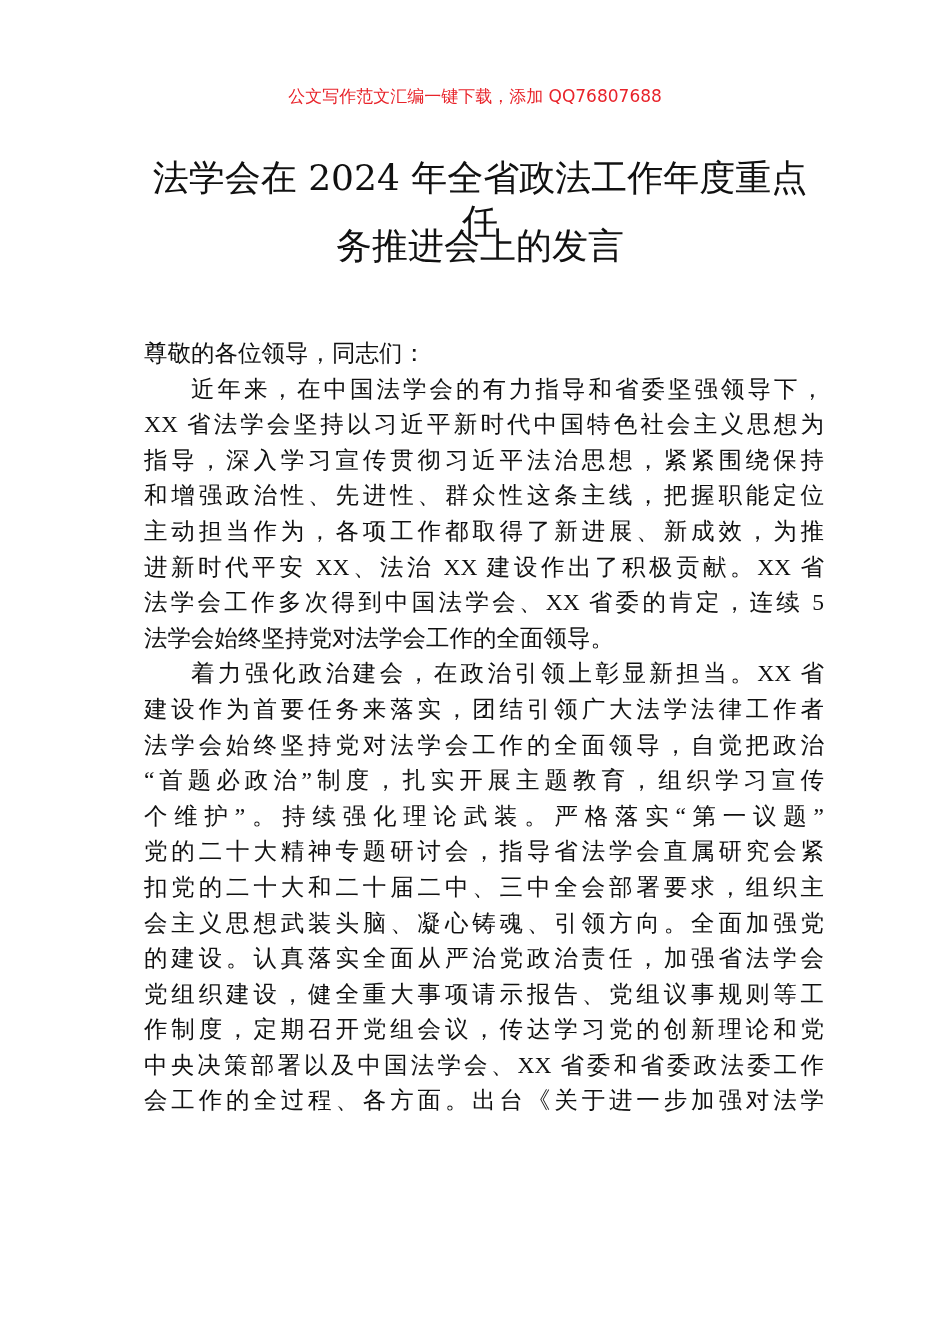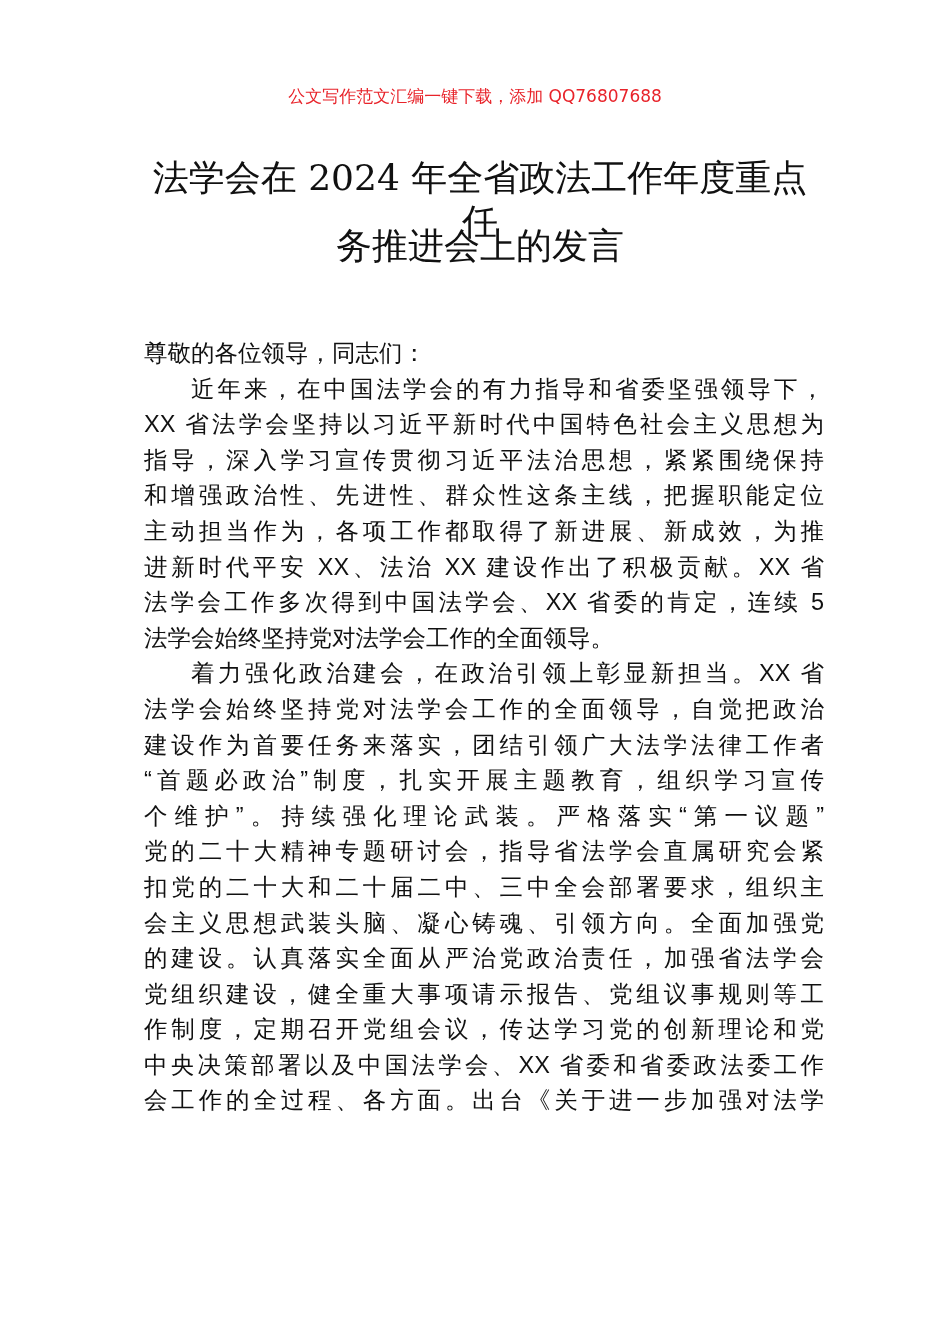--- a/index.html
+++ b/index.html
@@ -10,21 +10,21 @@
       color: #e8232a; font-family: "DejaVu Sans", sans-serif; font-size: 17px; line-height: 24px;
     }
     .title {
       position: absolute; left: 140px; width: 680px; text-align: center;
       color: #111; font-family: "DejaVu Serif", serif; font-size: 36px; line-height: 44px;
     }
     .title.l1 { top: 156px; }
     .title.l2 { top: 224px; }
     .body {
       position: absolute; left: 144px; top: 336px; width: 680px;
-      color: #111; font-family: Liberation Sans, sans-serif; font-size: 23.5px;
+      color: #111; font-family: Liberation Serif, serif; font-size: 23.5px;
     }
     .line { height: 35.6px; line-height: 35.6px; white-space: nowrap; text-align: justify; text-align-last: justify; }
     .line.last { text-align-last: left; }
     .line.indent { padding-left: 47px; }
   </style>
 </head>
 <body>
 
 <div class="page">
   <div class="banner">公文写作范文汇编一键下载，添加 QQ76807688</div>
@@ -36,22 +36,22 @@
     <div class="line last">尊敬的各位领导，同志们：</div>
     <div class="line indent">近年来，在中国法学会的有力指导和省委坚强领导下，</div>
     <div class="line">XX 省法学会坚持以习近平新时代中国特色社会主义思想为</div>
     <div class="line">指导，深入学习宣传贯彻习近平法治思想，紧紧围绕保持</div>
     <div class="line">和增强政治性、先进性、群众性这条主线，把握职能定位</div>
     <div class="line">主动担当作为，各项工作都取得了新进展、新成效，为推</div>
     <div class="line">进新时代平安 XX、法治 XX 建设作出了积极贡献。XX 省</div>
     <div class="line">法学会工作多次得到中国法学会、XX 省委的肯定，连续 5</div>
     <div class="line last">法学会始终坚持党对法学会工作的全面领导。</div>
     <div class="line indent">着力强化政治建会，在政治引领上彰显新担当。XX 省</div>
+    <div class="line">建设作为首要任务来落实，团结引领广大法学法律工作者</div>
     <div class="line">法学会始终坚持党对法学会工作的全面领导，自觉把政治</div>
-    <div class="line">建设作为首要任务来落实，团结引领广大法学法律工作者</div>
     <div class="line">“首题必政治”制度，扎实开展主题教育，组织学习宣传</div>
     <div class="line">个维护”。持续强化理论武装。严格落实“第一议题”</div>
     <div class="line">党的二十大精神专题研讨会，指导省法学会直属研究会紧</div>
     <div class="line">扣党的二十大和二十届二中、三中全会部署要求，组织主</div>
     <div class="line">会主义思想武装头脑、凝心铸魂、引领方向。全面加强党</div>
     <div class="line">的建设。认真落实全面从严治党政治责任，加强省法学会</div>
     <div class="line">党组织建设，健全重大事项请示报告、党组议事规则等工</div>
     <div class="line">作制度，定期召开党组会议，传达学习党的创新理论和党</div>
     <div class="line">中央决策部署以及中国法学会、XX 省委和省委政法委工作</div>
     <div class="line">会工作的全过程、各方面。出台《关于进一步加强对法学</div>

